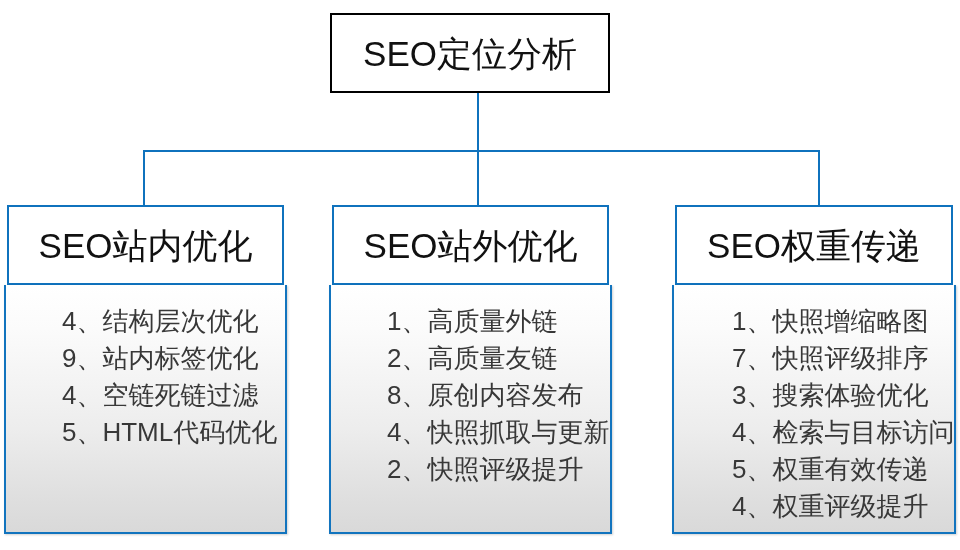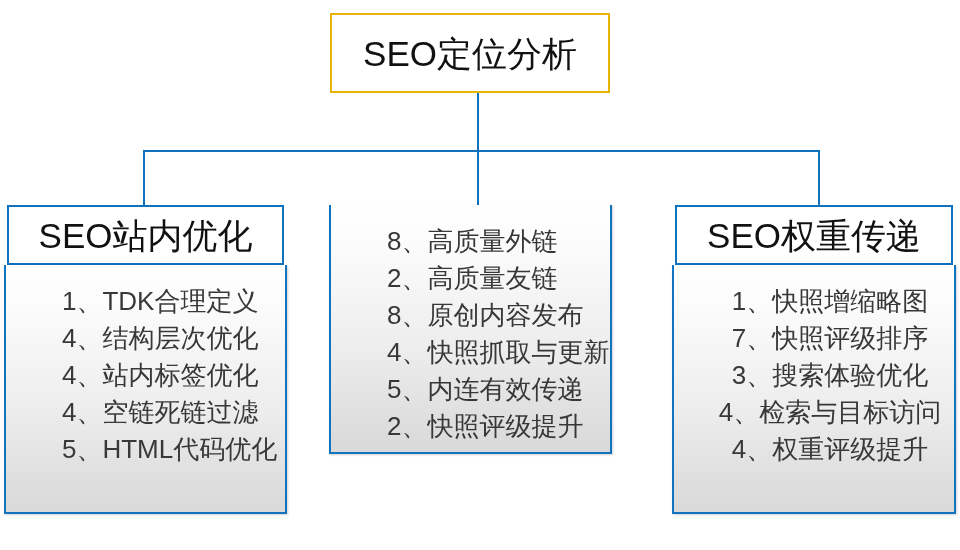--- a/index.html
+++ b/index.html
@@ -29,21 +29,21 @@
   .conn-h { height: 2px; }
 
   
   .root-box {
     position: absolute;
     left: 330px;
     top: 13px;
     width: 280px;
     height: 80px;
     box-sizing: border-box;
-    border: 2px solid #eab308;
+    border: 2px solid #000000;
     background: #ffffff;
     display: flex;
     align-items: center;
     justify-content: center;
   }
   .root-label {
     font-size: 35px;
     color: #111111;
     letter-spacing: 0px;
     line-height: 1;
@@ -51,27 +51,27 @@
   }
 
   
   .column {
     position: absolute;
     top: 205px;
     width: 283px;
   }
   .col-1 { left: 4px; }
   .col-2 { left: 329px; }
-  .col-3 { left: 672px; text-align: center; }
+  .col-3 { left: 672px; }
   .col-3 { width: 284px; }
 
   .col-header {
     box-sizing: border-box;
     margin: 0 3px;
-    height: 60px;
+    height: 80px;
     border: 2px solid #0f72bd;
     background: #ffffff;
     display: flex;
     align-items: center;
     justify-content: center;
   }
   .col-header-label {
     font-size: 35px;
     color: #111111;
     line-height: 1;
@@ -86,21 +86,21 @@
     border-top: none;
     background: linear-gradient(to bottom, #ffffff 0%, #fbfbfb 18%, #ededed 58%, #dedede 88%, #d9d9d9 100%);
     padding: 18px 0 0 0;
     box-shadow: 1px 1px 2px rgba(0,0,0,0.18);
   }
   .col-list {
     list-style: none;
     margin: 0;
     padding: 0 0 0 56px;
   }
-  .col-3 .col-list { padding-left: 32px; }
+  .col-3 .col-list { padding-left: 58px; }
   .col-list li {
     font-size: 26px;
     line-height: 37px;
     color: #383838;
     white-space: nowrap;
   }
 </style>
 </head>
 <body>
 
@@ -115,50 +115,52 @@
   <div class="conn conn-v" style="left:143px; top:150px; height:56px;"></div>
   <div class="conn conn-v" style="left:477px; top:150px; height:56px;"></div>
   <div class="conn conn-v" style="left:818px; top:150px; height:56px;"></div>
 
   <div class="column col-1">
     <div class="col-header">
       <span class="col-header-label">SEO站内优化</span>
     </div>
     <div class="col-body">
       <ul class="col-list">
-        <li>1、TDK合理定义</li>
         <li>4、结构层次优化</li>
-        <li>4、站内标签优化</li>
+        <li>9、站内标签优化</li>
         <li>4、空链死链过滤</li>
         <li>5、HTML代码优化</li>
       </ul>
     </div>
   </div>
 
   <div class="column col-2">
+    <div class="col-header">
+      <span class="col-header-label">SEO站外优化</span>
+    </div>
     <div class="col-body">
       <ul class="col-list">
-        <li>8、高质量外链</li>
+        <li>1、高质量外链</li>
         <li>2、高质量友链</li>
         <li>8、原创内容发布</li>
         <li>4、快照抓取与更新</li>
-        <li>5、内连有效传递</li>
         <li>2、快照评级提升</li>
       </ul>
     </div>
   </div>
 
   <div class="column col-3">
     <div class="col-header">
       <span class="col-header-label">SEO权重传递</span>
     </div>
     <div class="col-body">
       <ul class="col-list">
         <li>1、快照增缩略图</li>
         <li>7、快照评级排序</li>
         <li>3、搜索体验优化</li>
         <li>4、检索与目标访问</li>
+        <li>5、权重有效传递</li>
         <li>4、权重评级提升</li>
       </ul>
     </div>
   </div>
 
 </div>
 
 </body></html>

